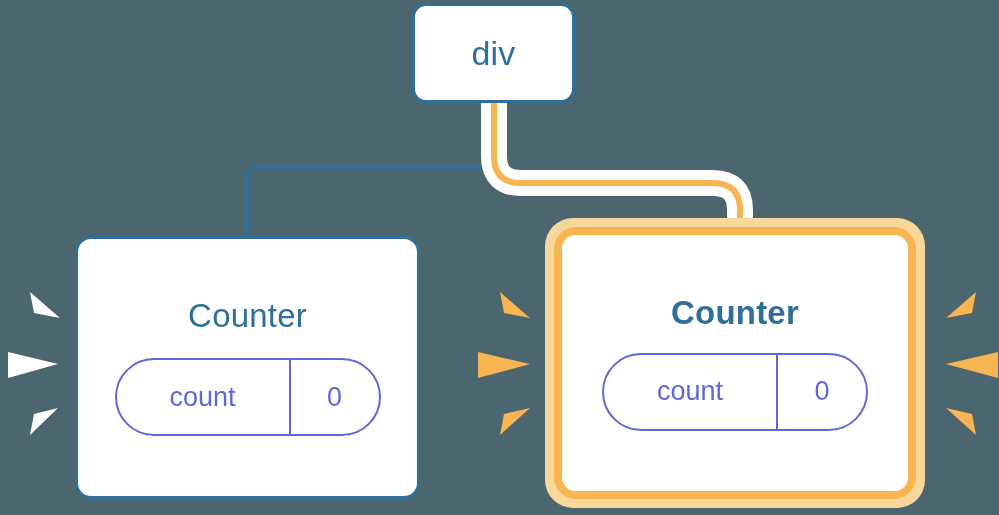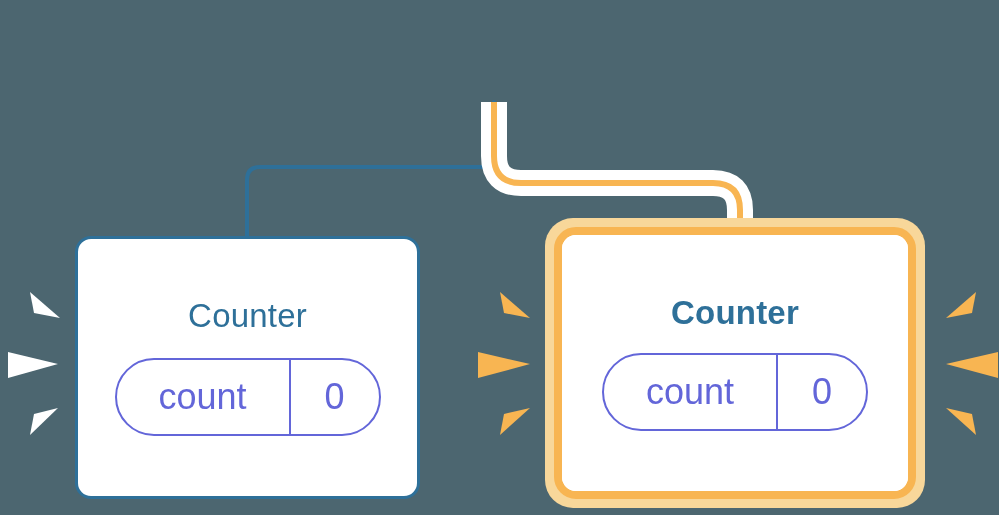--- a/index.html
+++ b/index.html
@@ -93,21 +93,21 @@
     border-radius:999px;
     height:74px;
     overflow:hidden;
     background:#ffffff;
   }
   .pill-key, .pill-val{
     display:flex;
     align-items:center;
     justify-content:center;
     color:#6366d9;
-    font-size:36px;
+    font-size:27px;
     line-height:1;
   }
   .pill-key{ width:172px; }
   .pill-val{ width:88px; border-left:2px solid #6366d9; }
 
   .sparkle-group{ position:absolute; }
   .sparkle-group svg{ display:block; }
 </style>
 </head>
 <body>
@@ -116,20 +116,23 @@
 
   <svg id="wires" viewBox="0 0 999 515" width="999" height="515">
 
     <path d="M 494 102 L 494 154 Q 494 167 481 167 L 260 167 Q 247 167 247 180 L 247 236" fill="none" stroke="#2e7099" stroke-width="4" stroke-linecap="round"></path>
 
     <path d="M 494 102 L 494 156 Q 494 183 521 183 L 713 183 Q 740 183 740 210 L 740 232" fill="none" stroke="#ffffff" stroke-width="26" stroke-linecap="butt"></path>
 
     <path d="M 494 102 L 494 156 Q 494 183 521 183 L 713 183 Q 740 183 740 210 L 740 232" fill="none" stroke="#f8b552" stroke-width="6" stroke-linecap="butt"></path>
   </svg>
 
+  <div id="node-div" class="node">
+    <span class="node-title">div</span>
+  </div>
 
   <div class="sparkle-group" style="left:8px; top:280px;">
     <svg width="60" height="170" viewBox="0 0 60 170">
       <polygon points="22,12 52,38 26,33" fill="#ffffff"></polygon>
       <polygon points="0,72 50,84 0,98" fill="#ffffff"></polygon>
       <polygon points="50,128 22,155 26,134" fill="#ffffff"></polygon>
     </svg>
   </div>
 
   <div id="node-counter-left" class="node">

